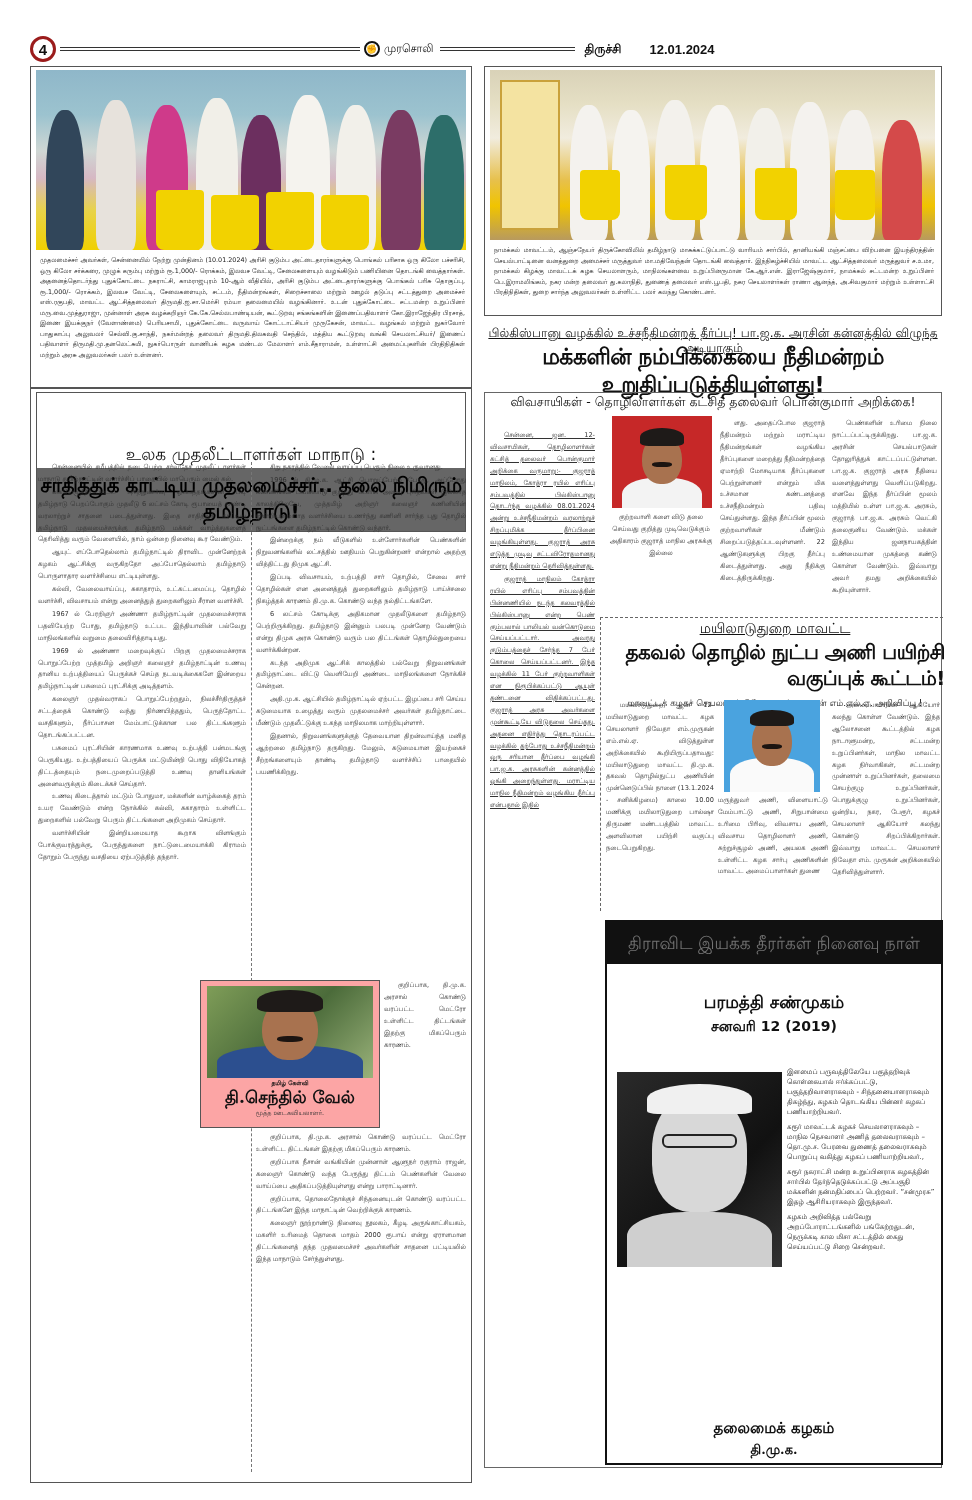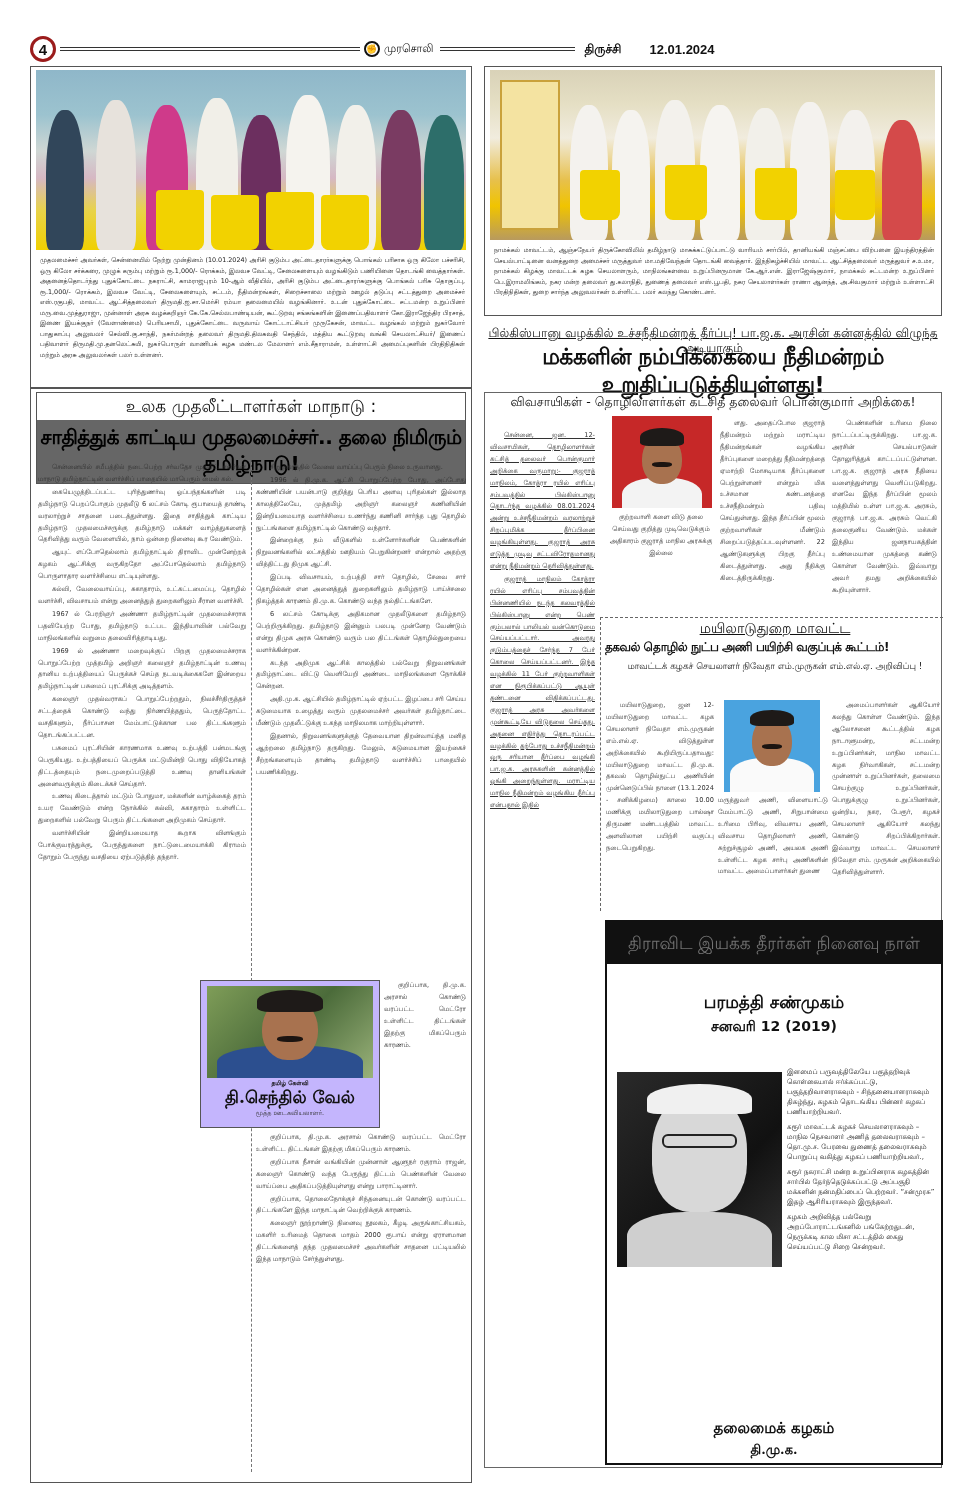--- a/index.html
+++ b/index.html
@@ -26,52 +26,52 @@
      background: linear-gradient(180deg, #d9d2b8 0%, #e5dfc4 20%, #f1ecde 40%, #e7c04b 65%, #f0c400 80%, #b89a5e 100%); }
   .person { position: absolute; border-radius: 45% 45% 10% 10%; }
   .bag { position: absolute; background: #f2d200; border-radius: 4px 4px 8px 8px; }
   .caption { position: absolute; font-size: 6.4px; line-height: 10.5px; color: #222; text-align: justify; }
 
   
   .kicker { position: absolute; text-align: center; text-decoration: underline; font-size: 12px; color: #111; }
   .headline-big { position: absolute; text-align: center; font-weight: bold; font-family: "DejaVu Sans", sans-serif; color: #111; letter-spacing: -0.5px; }
 
   .banner-box { position: absolute; left: 36px; top: 392px; width: 430px; border: 1px solid #555; }
-  .banner-sub { text-align: center; font-size: 17px; padding: 3px 0 2px; background: #fff; }
+  .banner-sub { text-align: center; font-size: 17px; padding: 3px 0 2px; background: #fff; margin-top: 48px; }
   .banner-main { background: #666; color: #000000; font-size: 20px; font-weight: bold; text-align: center; padding: 5px 0 6px; letter-spacing: -0.5px; }
 
   .body-text { position: absolute; font-size: 6.6px; line-height: 11.9px; color: #333; text-align: justify; overflow: hidden; }
   .body-text p { text-indent: 14px; margin-bottom: 1px; }
   .col-rule { position: absolute; width: 0; border-left: 1px dashed #777; }
 
   .portrait { position: absolute; overflow: hidden; }
   .pt-red { background: #c62828; }
   .face { position: absolute; border-radius: 50% 50% 45% 45%; background: #a8724f; }
   .hair { position: absolute; border-radius: 50% 50% 20% 20%; background: #1e1a18; }
   .shirt { position: absolute; border-radius: 40% 40% 0 0; }
   .mous { position: absolute; background: #1c1411; border-radius: 40%; }
 
-  .byline-box { position: absolute; left: 200px; top: 980px; width: 180px; height: 148px; border: 1px solid #555; background: #c4b5fd; }
+  .byline-box { position: absolute; left: 200px; top: 980px; width: 180px; height: 148px; border: 1px solid #555; background: #fca5a5; }
   .byline-tag { position: absolute; left: 0; top: 98px; width: 100%; text-align: center; font-size: 6px; font-weight: bold; }
   .byline-name { position: absolute; left: 0; top: 106px; width: 100%; text-align: center; font-size: 17px; font-weight: bold; font-family: "DejaVu Serif", serif; }
   .byline-role { position: absolute; left: 0; top: 128px; width: 100%; text-align: center; font-size: 6.5px; color: #333; }
 
   .memorial { position: absolute; left: 605px; top: 920px; width: 338px; height: 545px; border: 2px solid #111; background: #fff; }
   .mem-head { background: #111; color: #737373; text-align: center; font-size: 17px; height: 42px; line-height: 42px; }
   .mem-name { position: absolute; left: 0; top: 70px; width: 100%; text-align: center; font-size: 17px; font-weight: bold; font-family: "DejaVu Serif", serif; }
   .mem-date { position: absolute; left: 0; top: 96px; width: 100%; text-align: center; font-size: 14px; font-weight: bold; }
   .mem-photo { position: absolute; left: 10px; top: 150px; width: 165px; height: 195px; background: linear-gradient(135deg, #2a2a2a 0%, #111 60%, #333 100%); overflow: hidden; }
   .mem-bio { position: absolute; left: 180px; top: 145px; width: 150px; font-size: 7px; line-height: 10px; text-align: left; font-weight: normal; color: #111; }
   .mem-bio p { margin-bottom: 5px; }
   .mem-foot1 { position: absolute; left: 0; top: 497px; width: 100%; text-align: center; font-size: 15px; font-weight: bold; font-family: "DejaVu Serif", serif; }
   .mem-foot2 { position: absolute; left: 0; top: 520px; width: 100%; text-align: center; font-size: 13px; font-weight: bold; font-family: "DejaVu Serif", serif; }
 
   .section-box-right { position: absolute; left: 605px; top: 620px; width: 340px; }
   .district-kicker { text-align: center; font-size: 14px; text-decoration: underline; }
-  .district-head { text-align: left; font-weight: bold; font-size: 12px; margin-top: 2px; letter-spacing: -0.5px; }
+  .district-head { text-align: right; font-weight: bold; font-size: 20px; margin-top: 2px; letter-spacing: -0.5px; }
   .district-sub { text-align: center; font-size: 8.8px; margin-top: 6px; }
   .frame { position: absolute; border: 1px solid #555; }
 </style>
 </head>
 <body>
 
 <div class="masthead">
   <div class="page-num">4</div>
   <div class="mh-rule r1"></div>
   <div class="mh-logo">✊</div>

